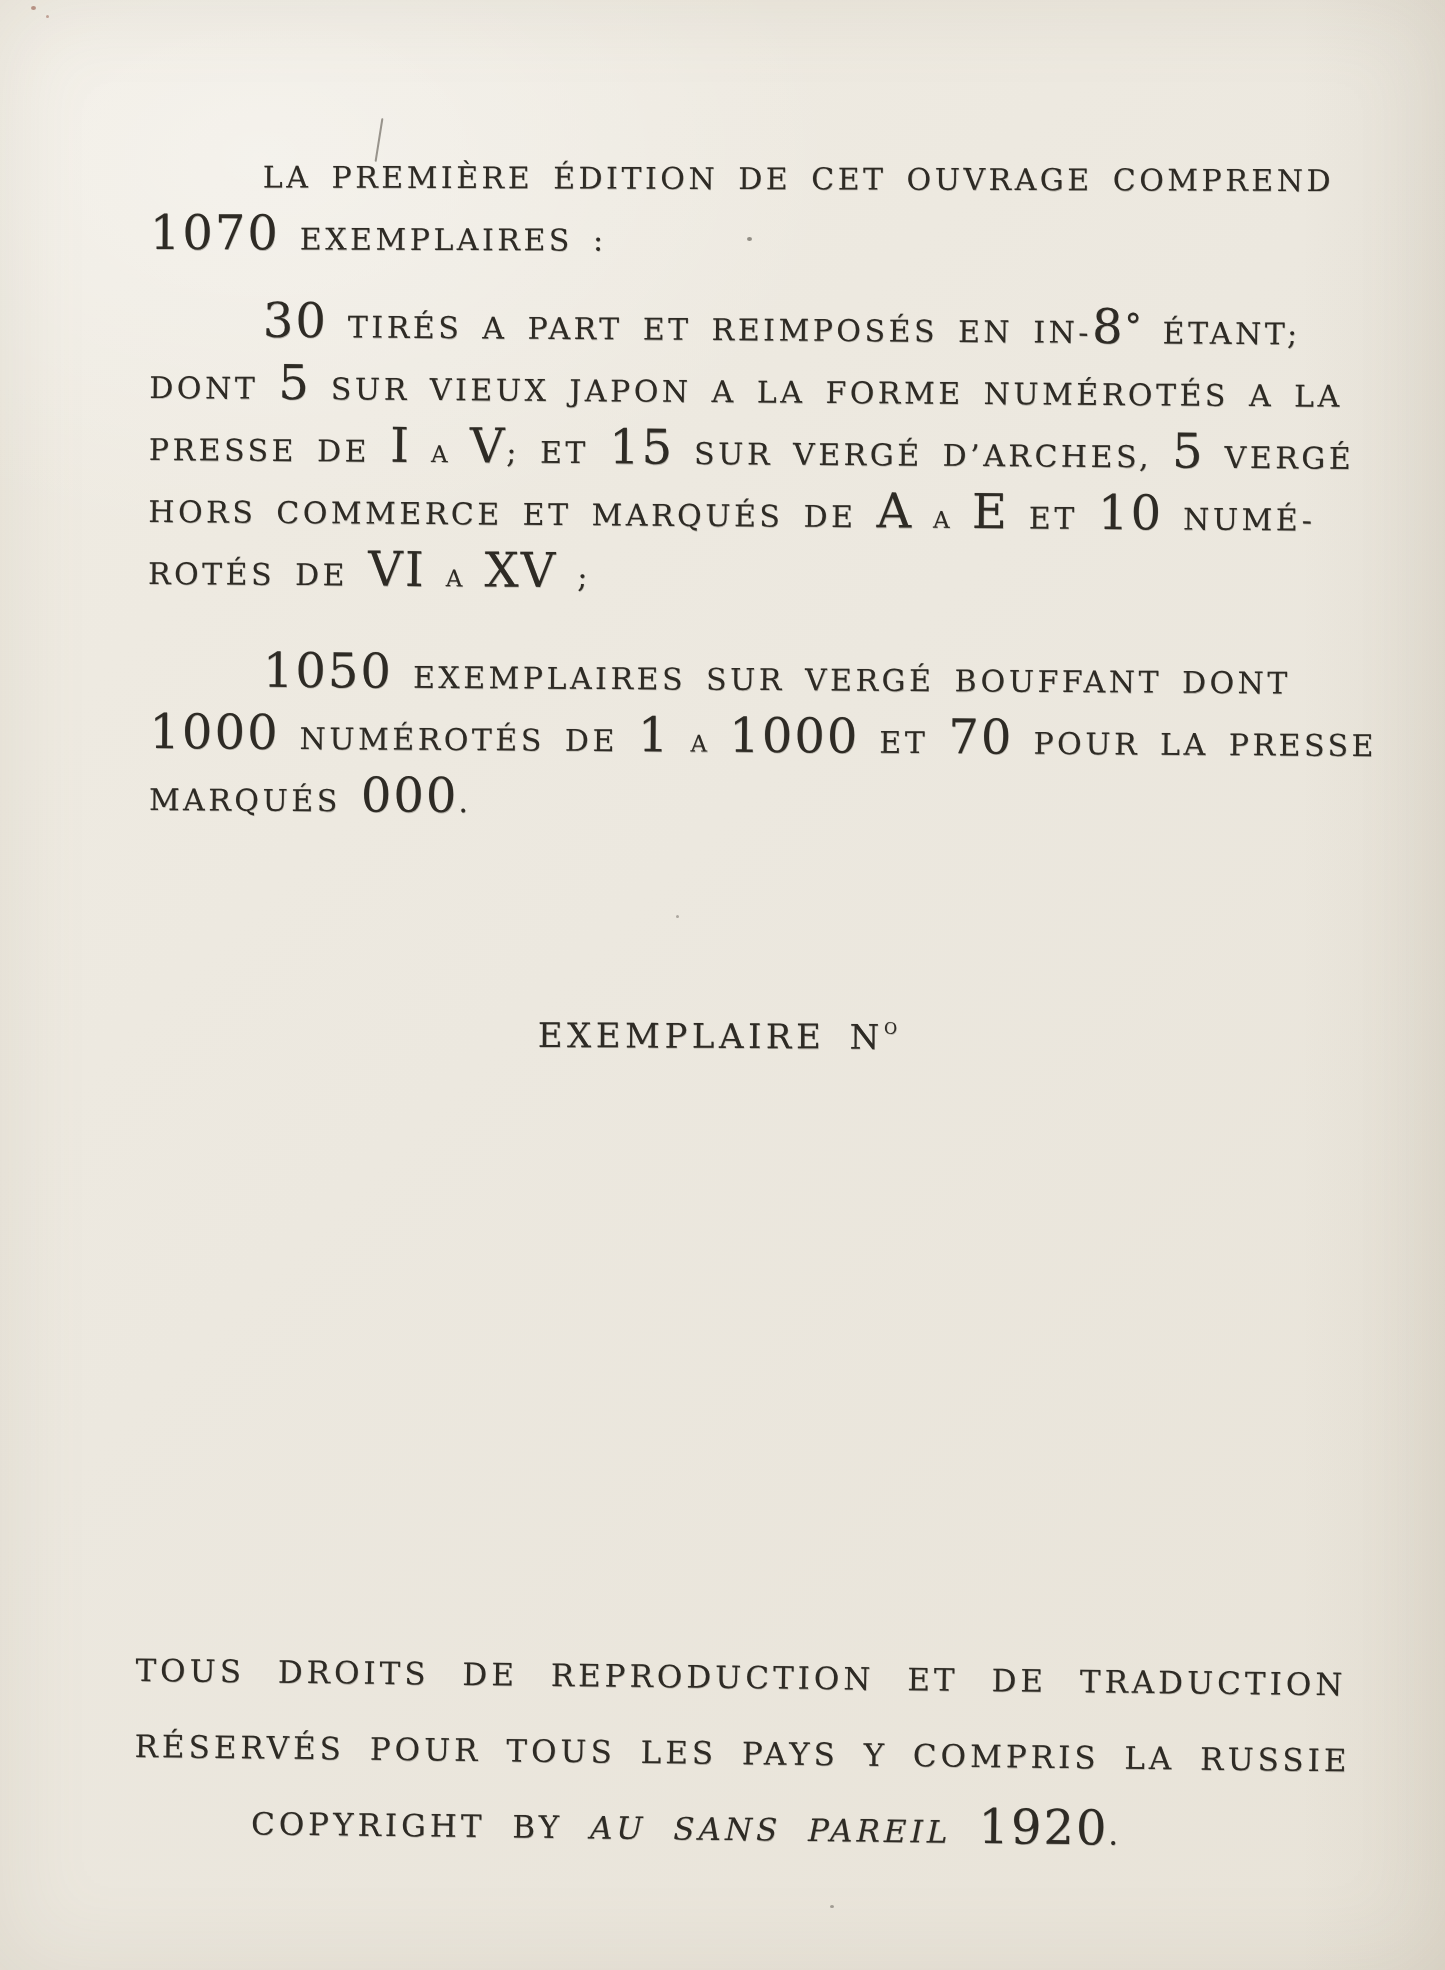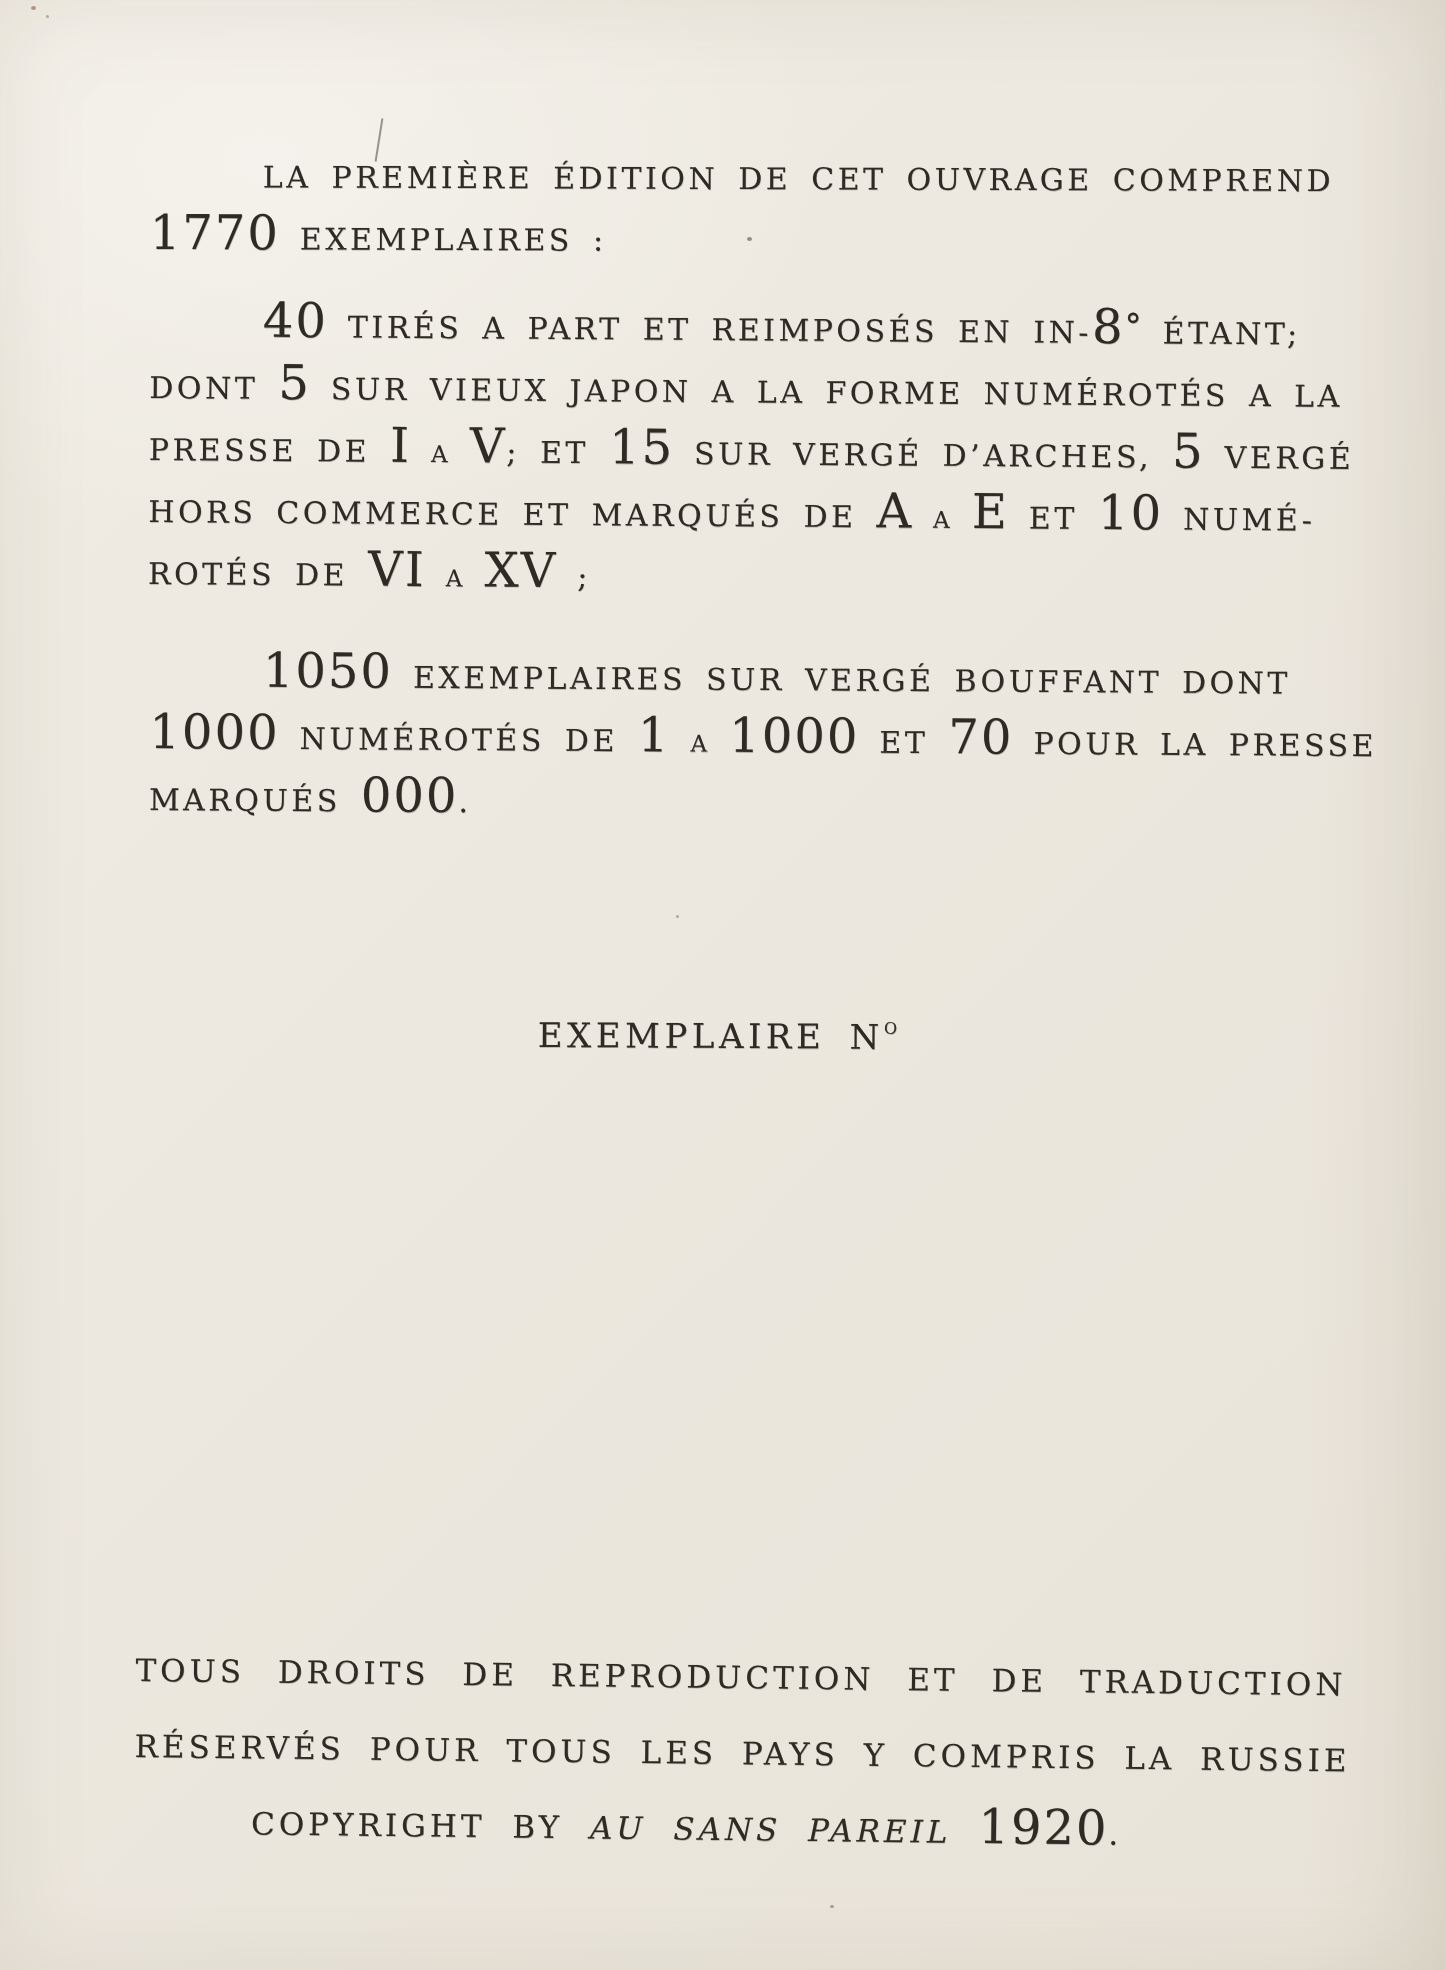--- a/index.html
+++ b/index.html
@@ -50,25 +50,25 @@
 
   <div class="speck" style="left:31px;top:6px;width:5px;height:4px;background:rgba(138,75,58,0.55);"></div>
   <div class="speck" style="left:46px;top:15px;width:3px;height:3px;background:rgba(138,75,58,0.45);"></div>
   <div class="scratch" style="left:378px;top:118px;"></div>
   <div class="speck" style="left:747px;top:237px;width:5px;height:4px;background:rgba(52,47,39,0.5);"></div>
   <div class="speck" style="left:676px;top:915px;width:3px;height:3px;background:rgba(52,47,39,0.35);"></div>
   <div class="speck" style="left:830px;top:1905px;width:4px;height:3px;background:rgba(52,47,39,0.4);"></div>
 
   <div class="block p1">
     <div class="line indent"><span>LA PREMIÈRE ÉDITION DE CET OUVRAGE COMPREND</span></div>
-    <div class="line"><span class="num">1770</span> <span>EXEMPLAIRES :</span></div>
+    <div class="line"><span class="num">1070</span> <span>EXEMPLAIRES :</span></div>
   </div>
 
   <div class="block p2">
-    <div class="line indent"><span class="num">40</span> <span>TIRÉS A PART ET REIMPOSÉS EN IN-</span><span class="num">8</span><span class="deg">°</span> <span>ÉTANT;</span></div>
+    <div class="line indent"><span class="num">30</span> <span>TIRÉS A PART ET REIMPOSÉS EN IN-</span><span class="num">8</span><span class="deg">°</span> <span>ÉTANT;</span></div>
     <div class="line"><span>DONT</span> <span class="num">5</span> <span>SUR VIEUX JAPON A LA FORME NUMÉROTÉS A LA</span></div>
     <div class="line"><span>PRESSE DE</span> <span class="num">I</span> <span class="sm">A</span> <span class="num">V</span><span>; ET</span> <span class="num">15</span> <span>SUR VERGÉ D’ARCHES,</span> <span class="num">5</span> <span>VERGÉ</span></div>
     <div class="line"><span>HORS COMMERCE ET MARQUÉS DE</span> <span class="num">A</span> <span class="sm">A</span> <span class="num">E</span> <span>ET</span> <span class="num">10</span> <span>NUMÉ-</span></div>
     <div class="line"><span>ROTÉS DE</span> <span class="num">VI</span> <span class="sm">A</span> <span class="num">XV</span> <span>;</span></div>
   </div>
 
   <div class="block p3">
     <div class="line indent"><span class="num">1050</span> <span>EXEMPLAIRES SUR VERGÉ BOUFFANT DONT</span></div>
     <div class="line"><span class="num">1000</span> <span>NUMÉROTÉS DE</span> <span class="num">1</span> <span class="sm">A</span> <span class="num">1000</span> <span>ET</span> <span class="num">70</span> <span>POUR LA PRESSE</span></div>
     <div class="line"><span>MARQUÉS</span> <span class="num">000</span><span>.</span></div>

